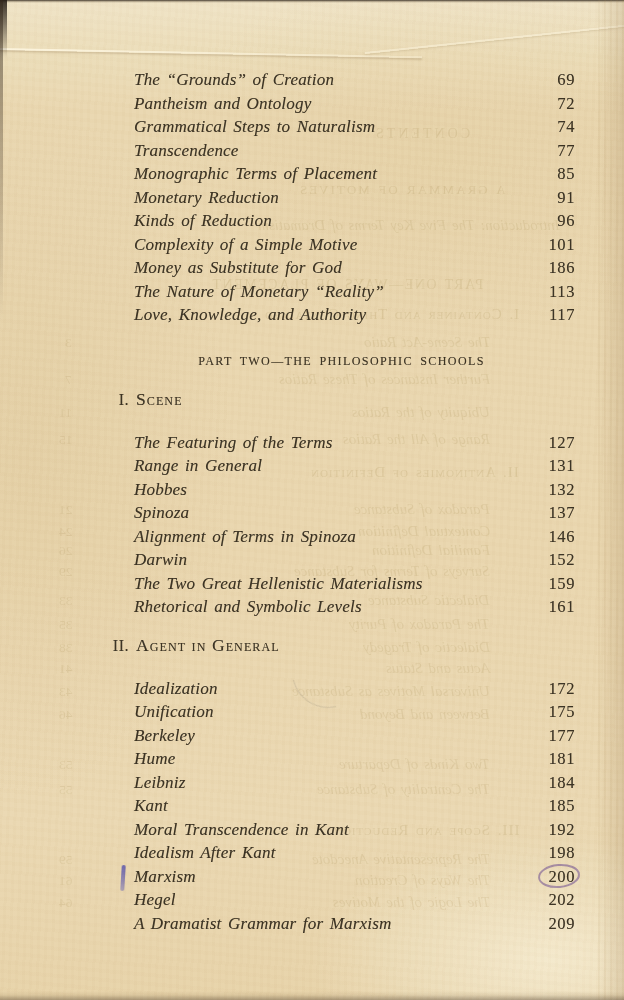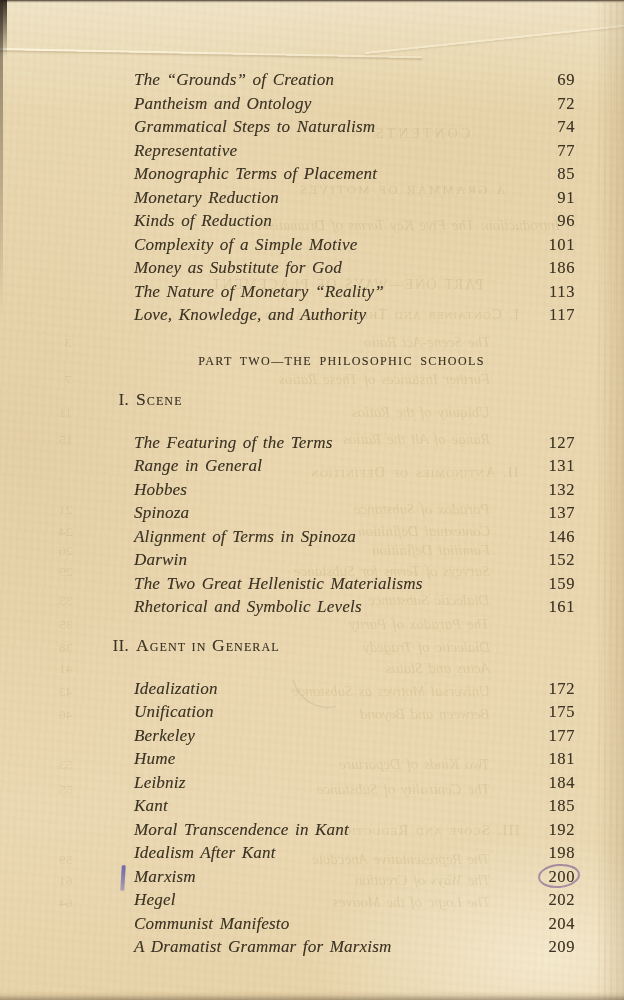--- a/index.html
+++ b/index.html
@@ -126,21 +126,21 @@
         </div>
         <div class="row">
           <span class="t">Pantheism and Ontology</span>
           <span class="p">72</span>
         </div>
         <div class="row">
           <span class="t">Grammatical Steps to Naturalism</span>
           <span class="p">74</span>
         </div>
         <div class="row">
-          <span class="t">Representative</span>
+          <span class="t">Transcendence</span>
           <span class="p">77</span>
         </div>
         <div class="row">
           <span class="t">Monographic Terms of Placement</span>
           <span class="p">85</span>
         </div>
         <div class="row">
           <span class="t">Monetary Reduction</span>
           <span class="p">91</span>
         </div>
@@ -239,24 +239,20 @@
           <div class="row">
             <span class="tick"></span>
             <span class="t">Marxism</span>
             <span class="p">200<svg class="circle-svg" width="48" height="30">
                 <ellipse cx="24" cy="15" rx="20" ry="11" fill="none" stroke="#8b6f9b" stroke-width="2" opacity="0.75" transform="rotate(-5 24 15)"></ellipse>
               </svg></span>
           </div>
           <div class="row">
             <span class="t">Hegel</span>
             <span class="p">202</span>
-          </div>
-          <div class="row">
-            <span class="t">Communist Manifesto</span>
-            <span class="p">204</span>
           </div>
           <div class="row">
             <span class="t">A Dramatist Grammar for Marxism</span>
             <span class="p">209</span>
           </div>
         </div>
       </div>
   </div>
 
   <div class="grain"></div>

